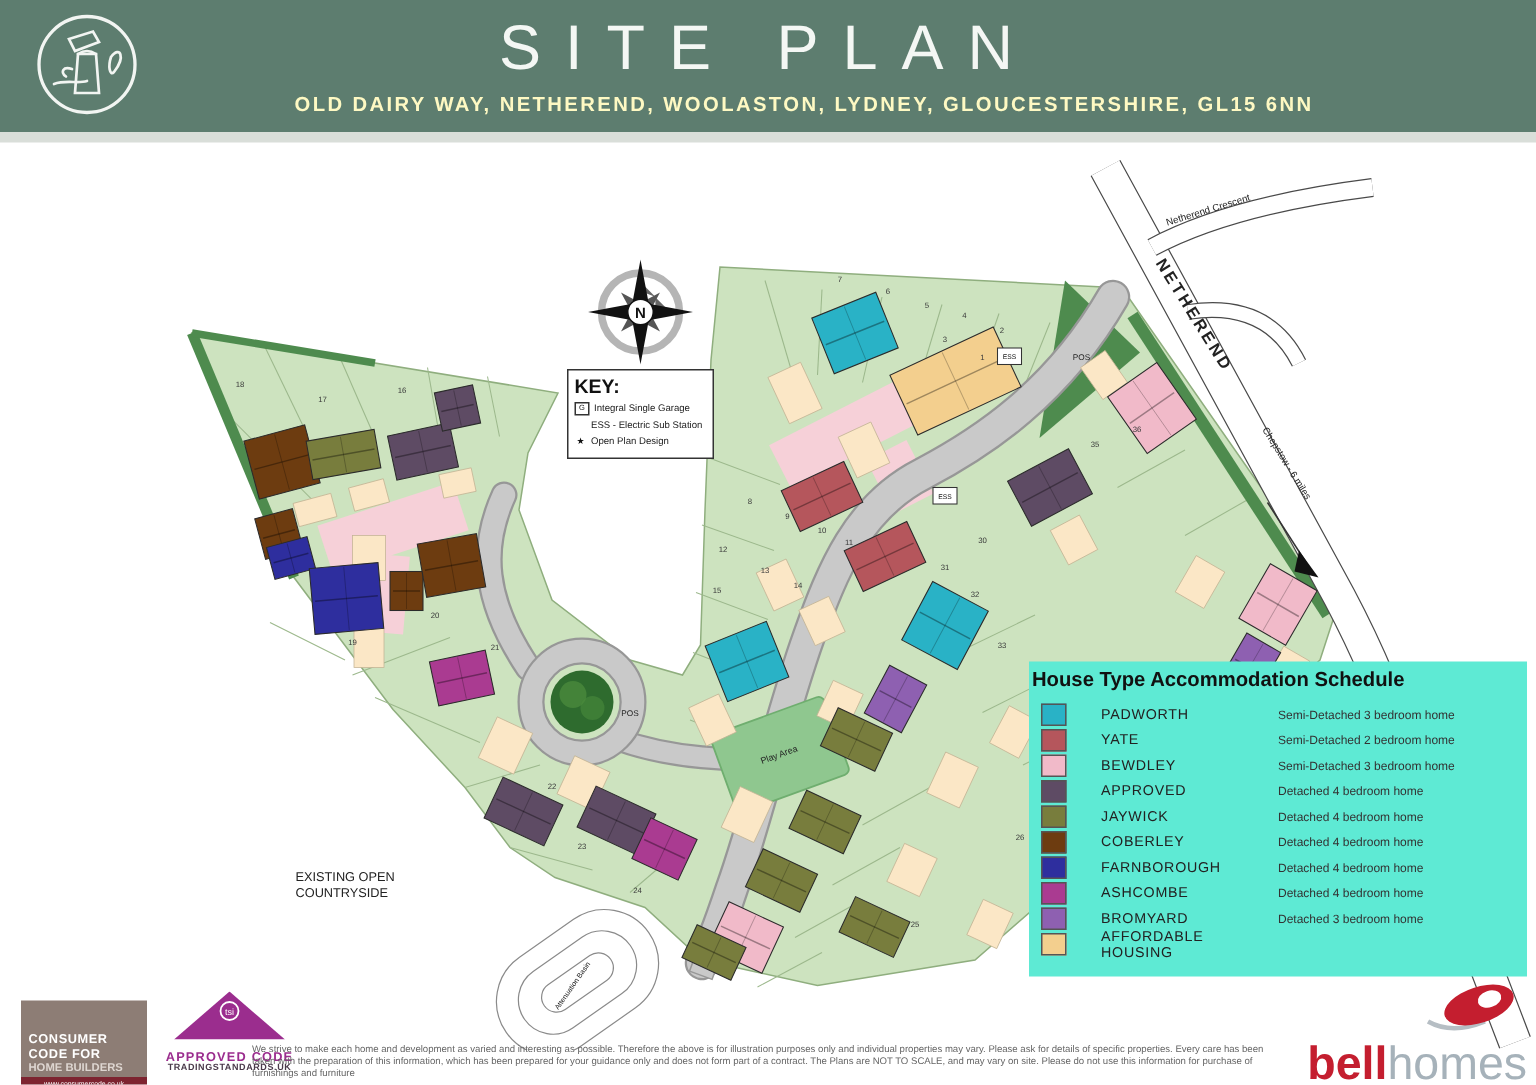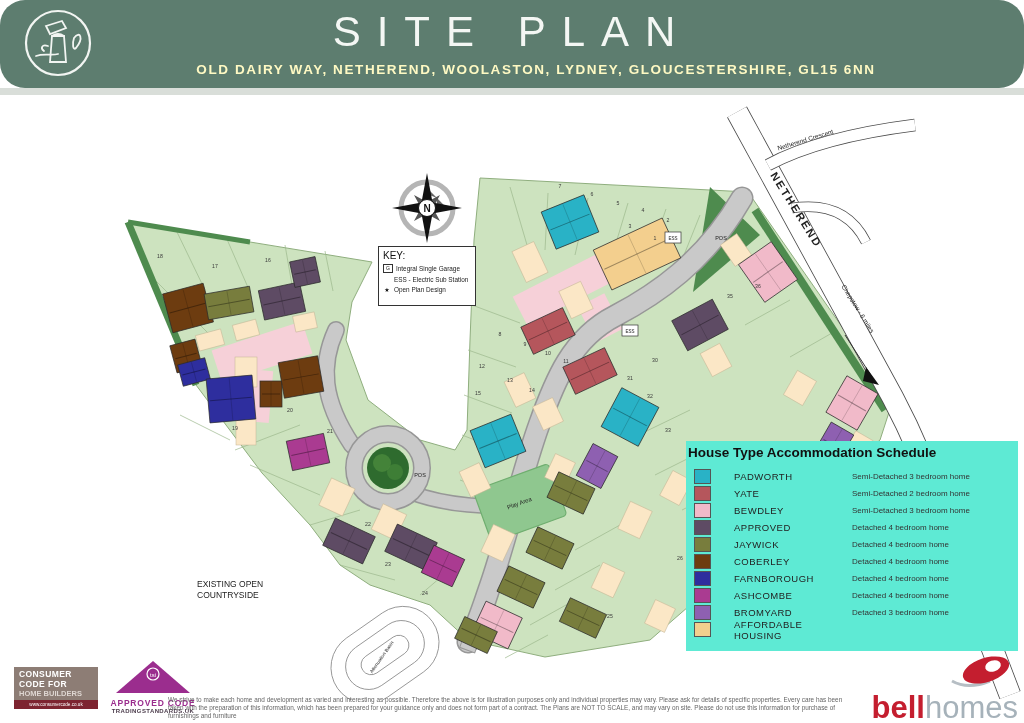--- a/index.html
+++ b/index.html
@@ -1,51 +1,51 @@
 <!DOCTYPE html>
 <html><head>
 <meta charset="utf-8">
 <style>
   html,body{margin:0;padding:0;background:#fff;width:1024px;height:723px;overflow:hidden;
     font-family:"Liberation Sans",sans-serif;}
   #page{position:relative;width:1024px;height:723px;background:#fff;}
 
   
-  #header{position:absolute;left:0;top:0;width:1024px;height:88px;border-radius:25px;}
+  #header{position:absolute;left:0;top:0;width:1024px;height:88px;}
   #header-logo{position:absolute;left:22px;top:6px;}
   #header-title{position:absolute;left:0;top:8px;width:100%;text-align:center;
     color:#f4f7f4;font-size:42px;font-weight:400;letter-spacing:16px;}
   #header-address{position:absolute;left:0;top:62px;width:100%;text-align:center;
     color:#fef9c3;font-size:13.5px;font-weight:700;letter-spacing:1.6px;padding-left:24px;}
   #header-strip{position:absolute;left:0;top:88px;width:1024px;height:7px;background:#d9ded9;}
 
   
   #plan{position:absolute;left:0;top:95px;}
   svg text{font-family:"Liberation Sans",sans-serif;}
 
   
   #key-box{position:absolute;left:378px;top:246px;width:98px;height:60px;background:#fff;
     border:1.3px solid #333;padding:3px 4px;box-sizing:border-box;z-index:5;}
-  #key-title{font-size:10px;font-weight:400;color:#111;}
+  #key-title{font-size:13px;font-weight:700;color:#111;}
   .key-row{display:flex;align-items:center;gap:3px;font-size:6.4px;color:#222;margin-top:3px;}
   .key-sym{display:inline-block;min-width:8px;text-align:center;font-size:6px;color:#111;}
   .key-sym.boxed{border:0.8px solid #333;width:7px;height:7px;line-height:7px;font-size:5px;}
 
   
   #legend{position:absolute;left:686px;top:441px;width:332px;height:210px;background:#5eead4;z-index:5;}
   #legend-title{font-size:13.5px;font-weight:700;color:#111;margin:4px 0 8px 2px;}
   .legend-row{display:flex;align-items:center;height:17px;}
   .legend-swatch{width:15px;height:13px;border:1px solid #555;margin-left:8px;flex:0 0 auto;}
   .legend-name{font-size:9.5px;color:#222;letter-spacing:0.5px;width:118px;margin-left:9px;padding-left:14px;}
   .legend-desc{font-size:8px;color:#333;text-align:right;}
 
   
   #footer{position:absolute;left:0;top:653px;width:1024px;height:70px;}
   #cc-logo{position:absolute;left:14px;top:14px;width:84px;}
-  #cc-top{background:#8d7d75;padding:2px 5px 2px 5px;}
+  #cc-top{background:#8d7d75;padding:20px 5px 2px 5px;}
   #cc-l1{color:#fff;font-weight:700;font-size:8.5px;letter-spacing:0.4px;}
   #cc-l2{color:#fff;font-weight:700;font-size:8.5px;letter-spacing:0.4px;}
   #cc-l3{color:#ded6d1;font-weight:700;font-size:7.5px;}
   #cc-strip{background:#7d2430;color:#fff;font-size:4.6px;text-align:center;padding:2px 0;}
   #ac-logo{position:absolute;left:108px;top:8px;width:90px;text-align:center;}
   #ac-line1{color:#9b2d8e;font-weight:700;font-size:8.5px;letter-spacing:0.8px;margin-top:1px;}
   #ac-line2{color:#4a3a4a;font-weight:700;font-size:6px;letter-spacing:0.4px;}
   #disclaimer{position:absolute;left:168px;top:43px;width:688px;color:#666;
     font-size:6.4px;line-height:8px;}
   #bell-logo{position:absolute;left:868px;top:2px;width:150px;text-align:right;}

